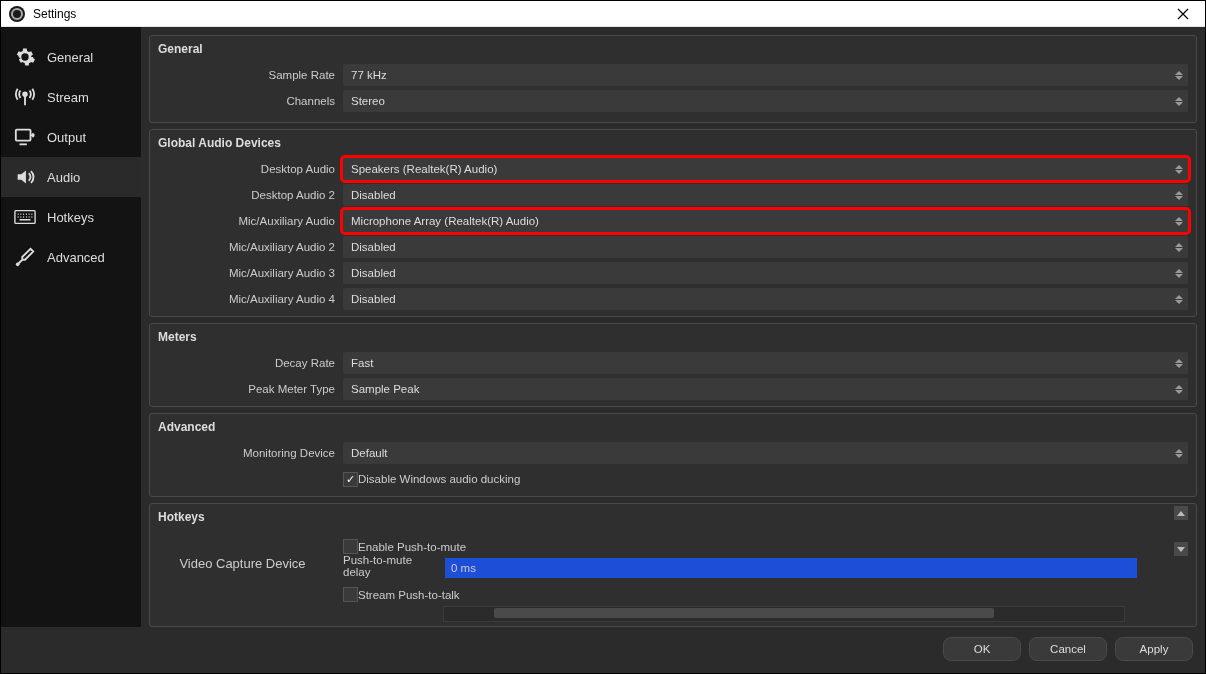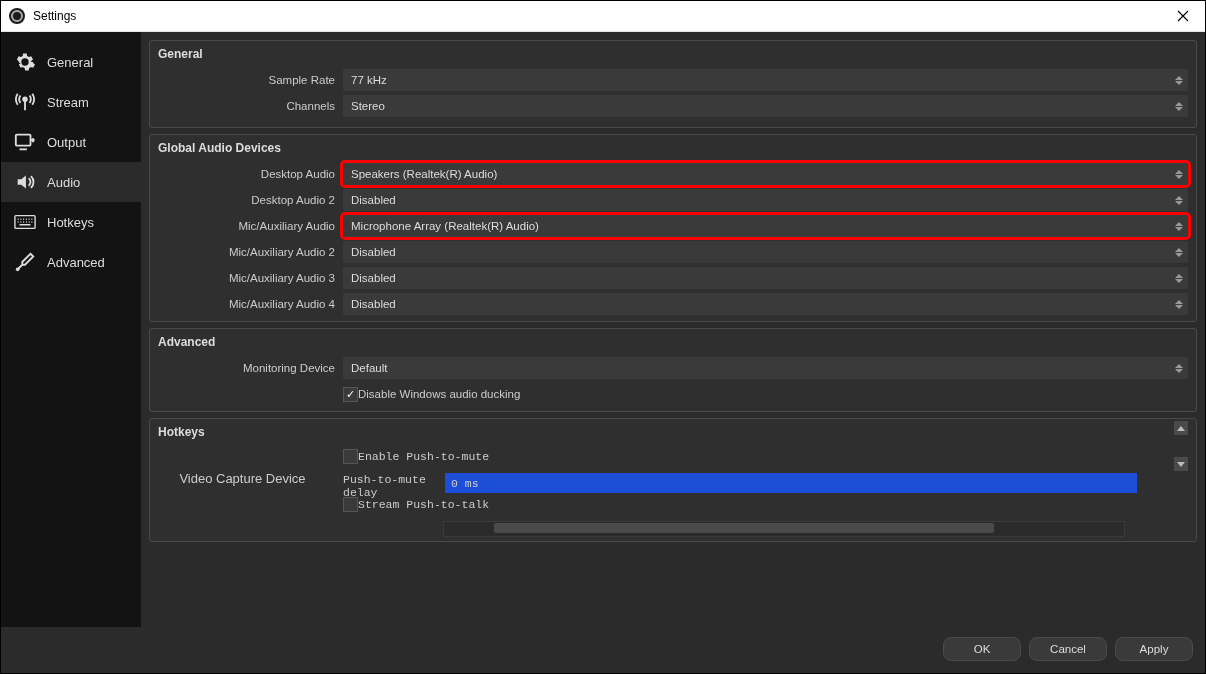--- a/index.html
+++ b/index.html
@@ -28,21 +28,21 @@
   .combo.highlight{outline:3px solid #ff0000;outline-offset:0;}
   .spin{position:absolute;right:2px;top:2px;width:14px;height:18px;display:flex;flex-direction:column;justify-content:center;gap:1px;}
   .spin::before{content:"";width:0;height:0;border-left:4px solid transparent;border-right:4px solid transparent;border-bottom:4px solid #999;margin:0 auto;}
   .spin::after{content:"";width:0;height:0;border-left:4px solid transparent;border-right:4px solid transparent;border-top:4px solid #999;margin:0 auto;}
   .check-row{display:flex;align-items:center;}
   .check{width:13px;height:13px;background:#3a3a3a;border:1px solid #555;display:flex;align-items:center;justify-content:center;}
   .check.checked::after{content:"✓";font-size:11px;color:#fff;line-height:1;}
   .hotkey-inner{display:flex;align-items:flex-start;padding:4px 8px 4px 0;}
   .hotkey-left{width:185px;text-align:center;padding-right:8px;font-size:13px;color:#ccc;padding-top:22px;}
   .hotkey-right{flex:1;display:flex;flex-direction:column;gap:4px;position:relative;}
-  .hotkey-line{display:flex;align-items:flex-start;gap:6px;height:20px;font-family:Liberation Mono, monospace;}
+  .hotkey-line{display:flex;align-items:flex-end;gap:6px;height:20px;}
   .hotkey-text{font-size:11.5px;color:#ccc;}
   .num-input{background:#1d4ed8;color:#ccc;padding:2px 6px;font-size:11.5px;width:680px;height:16px;display:flex;align-items:center;position:relative;}
   .hscroll{height:14px;background:#2b2b2b;border:1px solid #3a3a3a;margin-top:0;position:relative;}
   .hscroll::after{content:"";position:absolute;left:50px;top:1px;width:500px;height:10px;background:#4a4a4a;border-radius:2px;}
   .scroll-ctrl{position:absolute;right:8px;width:14px;display:flex;flex-direction:column;gap:22px;top:2px;}
   .scroll-arr{width:14px;height:14px;background:#4a4a4a;display:flex;align-items:center;justify-content:center;}
   .scroll-arr.up::after{content:"";width:0;height:0;border-left:4px solid transparent;border-right:4px solid transparent;border-bottom:5px solid #bbb;}
   .scroll-arr.down::after{content:"";width:0;height:0;border-left:4px solid transparent;border-right:4px solid transparent;border-top:5px solid #bbb;}
   
   .footer{background:#2b2b2b;padding:10px 12px 12px 12px;display:flex;justify-content:flex-end;gap:8px;}
@@ -201,20 +201,41 @@
           <div class="row-label">Mic/Auxiliary Audio 4</div>
           <div class="row-val">
               <div class="combo">
                 <span>Disabled</span>
                 <span class="spin"></span>
               </div>
             </div>
         </div>
       </div>
 
+      <div class="group">
+        <div class="group-header">Meters</div>
+        <div class="row">
+          <div class="row-label">Decay Rate</div>
+          <div class="row-val">
+              <div class="combo">
+                <span>Fast</span>
+                <span class="spin"></span>
+              </div>
+            </div>
+        </div>
+        <div class="row" style="margin-bottom:4px;">
+          <div class="row-label">Peak Meter Type</div>
+          <div class="row-val">
+              <div class="combo">
+                <span>Sample Peak</span>
+                <span class="spin"></span>
+              </div>
+            </div>
+        </div>
+      </div>
 
       <div class="group">
         <div class="group-header">Advanced</div>
         <div class="row">
           <div class="row-label">Monitoring Device</div>
           <div class="row-val">
               <div class="combo">
                 <span>Default</span>
                 <span class="spin"></span>
               </div>

